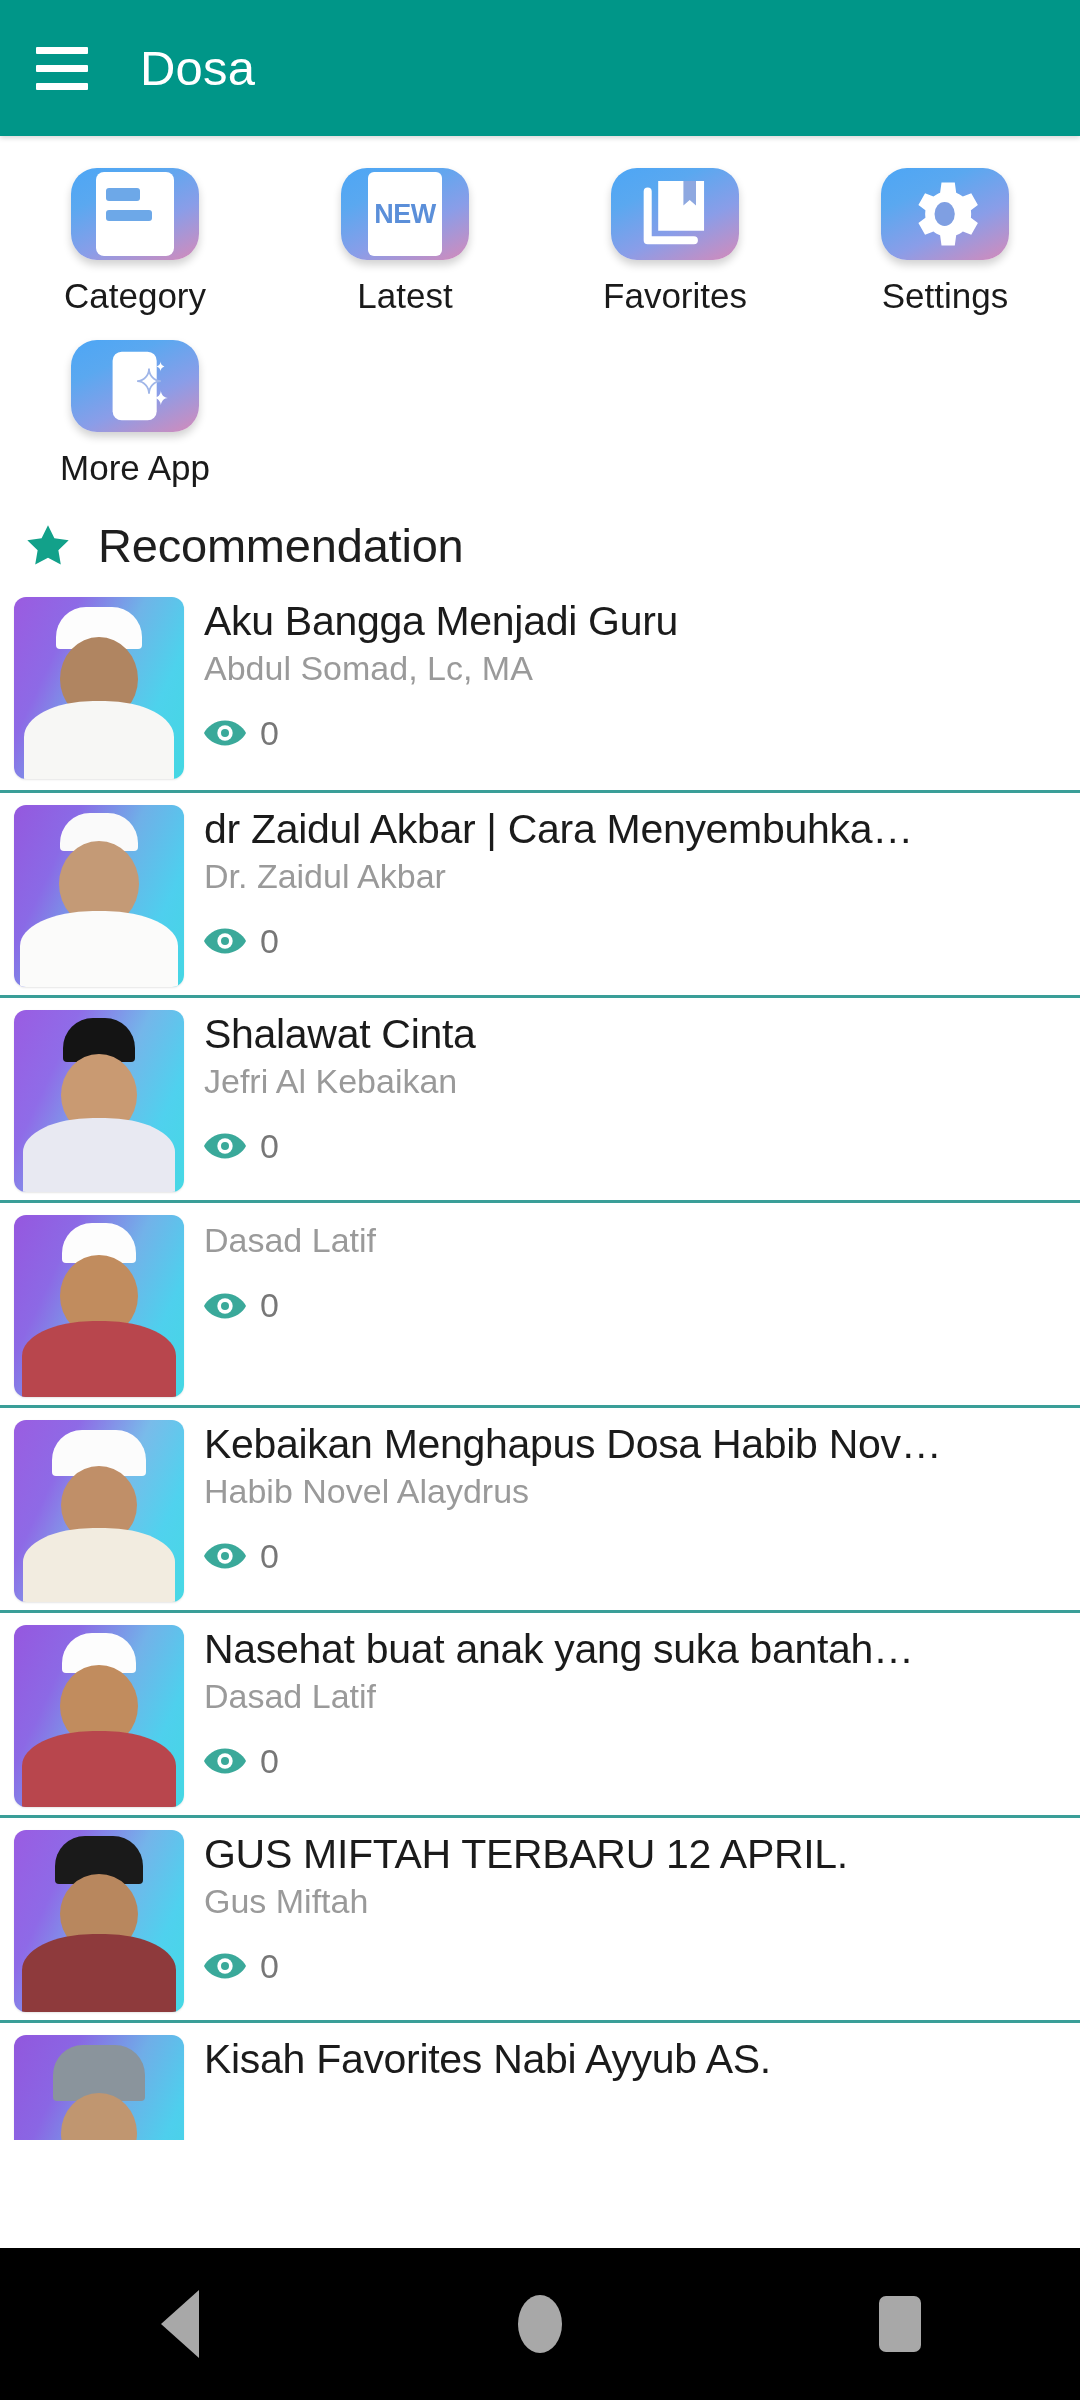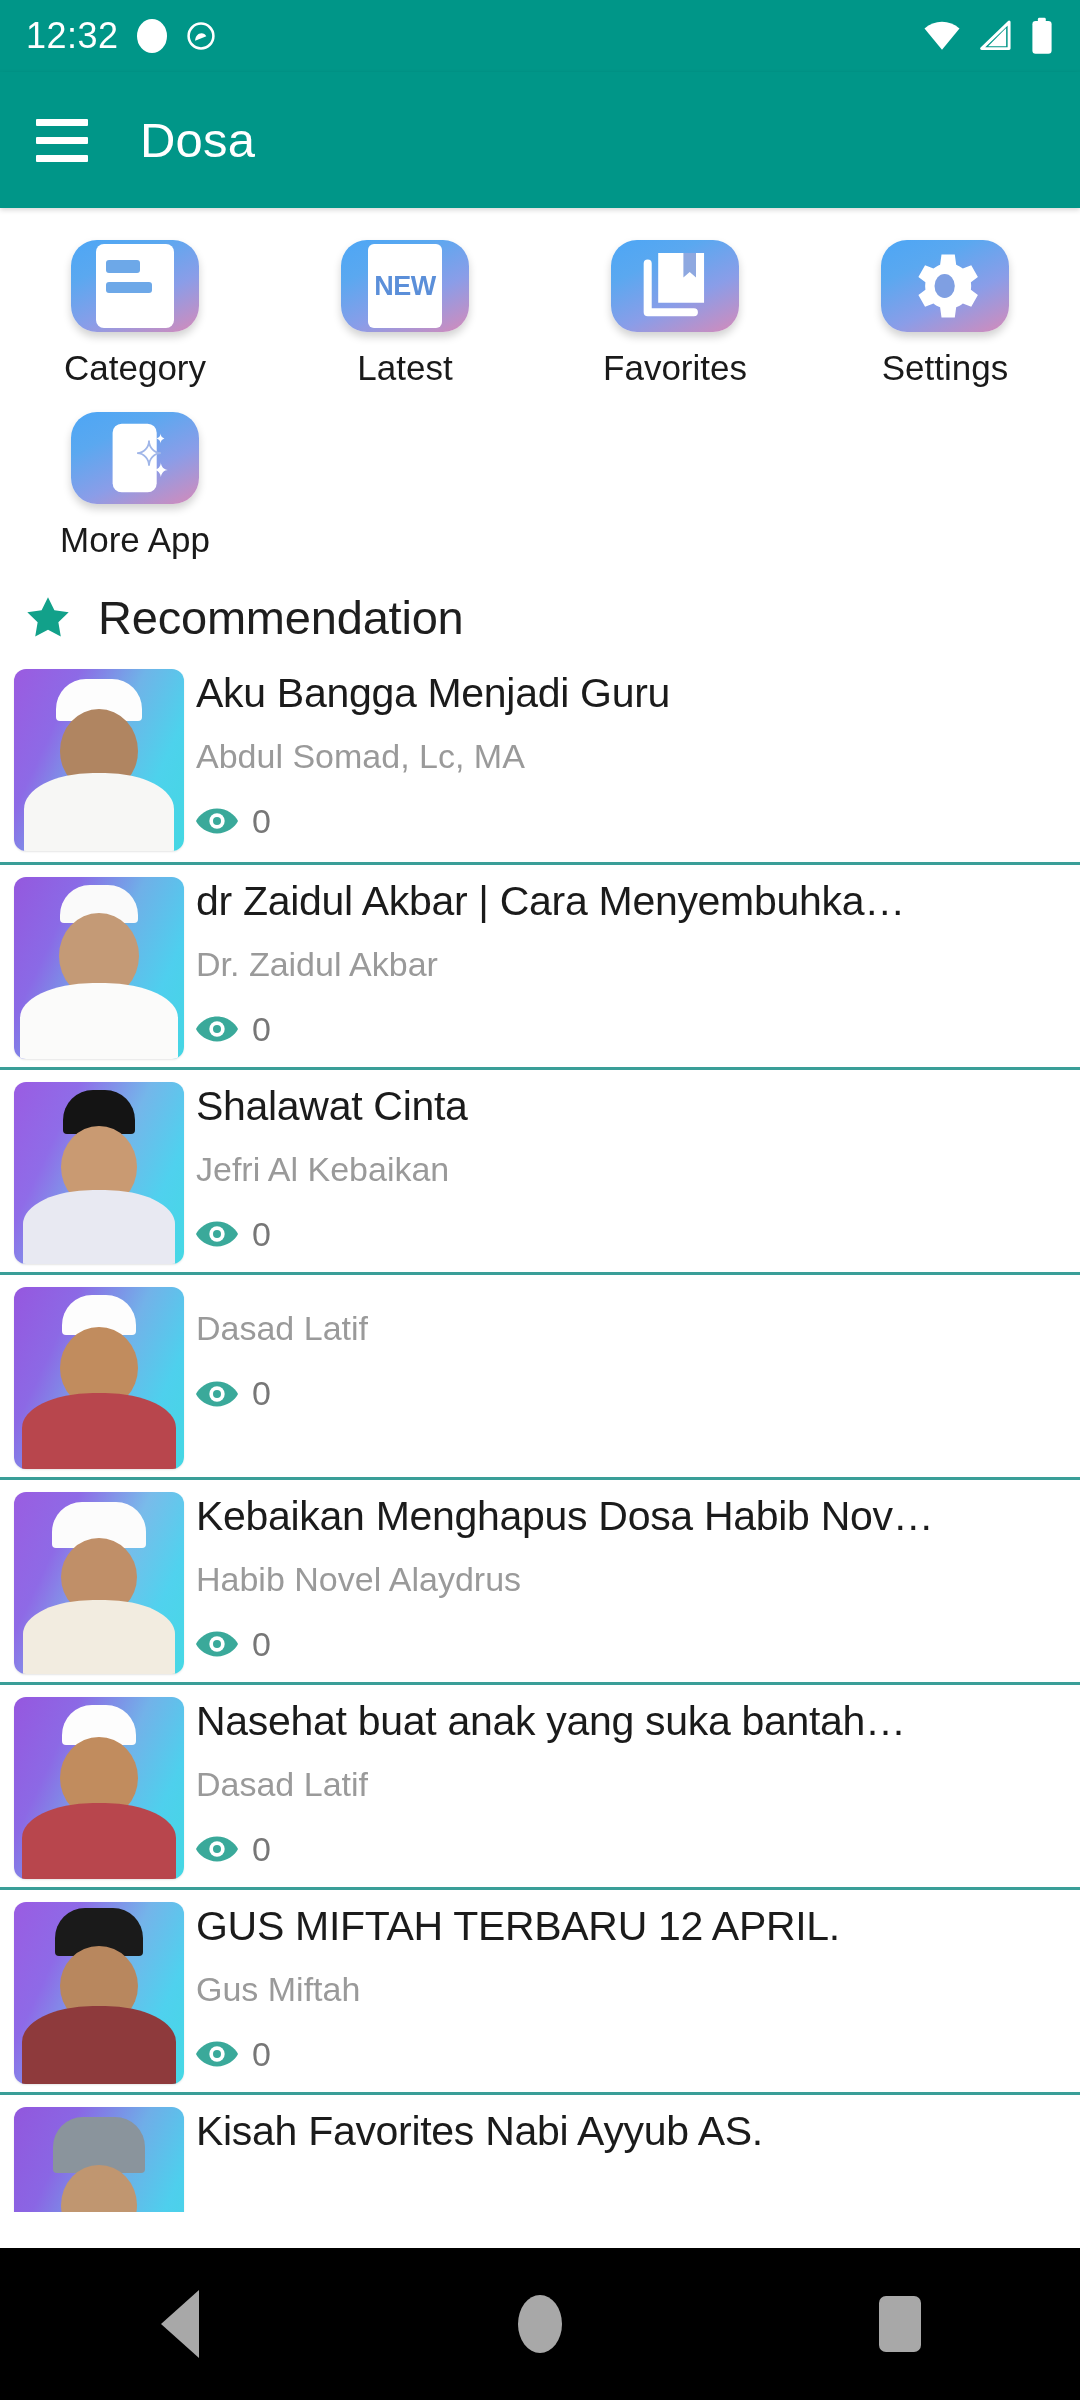--- a/index.html
+++ b/index.html
@@ -146,28 +146,28 @@
     border-radius: 50%;
   }
   .thumb .body {
     position:absolute; left:50%; transform: translateX(-50%);
     bottom: 0; border-radius: 46% 46% 0 0;
   }
   .thumb .cap {
     position:absolute; left:50%; transform: translateX(-50%);
     border-radius: 30px 30px 4px 4px;
   }
-  .item-text { padding-left: 12px; padding-top: 2px; min-width: 0; flex: 1 1 auto; }
+  .item-text { padding-left: 20px; padding-top: 2px; min-width: 0; flex: 1 1 auto; }
   .item-title {
     font-size: 41px; color: #1b1b1b; font-weight: 400; line-height: 1.12;
     white-space: nowrap; overflow: hidden; text-overflow: ellipsis;
     max-width: 880px; letter-spacing: -0.3px;
   }
   .item-sub {
-    margin-top: 20px; font-size: 34px; color: #9a9a9a; font-weight: 400;
+    margin-top: 4px; font-size: 34px; color: #9a9a9a; font-weight: 400;
     white-space: nowrap; overflow: hidden; text-overflow: ellipsis;
     max-width: 880px;
   }
   .item-views { margin-top: 26px; display: flex; align-items: center; gap: 14px; }
   .eye-icon { width: 42px; height: 30px; flex: 0 0 auto; }
   .views-count { font-size: 34px; color: #777777; }
 
   
   .list-item.partial { height: 120px; overflow: hidden; }
 
@@ -180,43 +180,20 @@
   .nav-btn { width: 120px; height: 90px; display:flex; align-items:center; justify-content:center; }
   .nav-back { width: 0; height: 0; border-top: 34px solid transparent; border-bottom: 34px solid transparent; border-right: 38px solid #a8a8a8; }
   .nav-home { width: 44px; height: 58px; border-radius: 50%; background: #a8a8a8; }
   .nav-recent { width: 42px; height: 56px; border-radius: 7px; background: #a8a8a8; }
 </style>
 </head>
 <body>
 
 <div id="app">
 
-  <div class="statusbar">
-    <div class="status-left">
-      <div class="clock">12:32</div>
-      <div class="dot-icon"></div>
-      <svg width="32" height="32" viewBox="0 0 24 24">
-        <circle cx="12" cy="12" r="9.3" fill="none" stroke="#ffffff" stroke-width="1.9"></circle>
-        <path d="M7.6 15.6c0-3.1 2.1-5.6 4.8-5.6 1.5 0 2.8.8 3.6 2.1L7.6 15.6z" fill="#ffffff"></path>
-      </svg>
-    </div>
-    <div class="status-right">
-      <svg width="40" height="34" viewBox="0 0 24 20">
-        <path d="M1.5 5.5C4.5 2.8 8.1 1.4 12 1.4s7.5 1.4 10.5 4.1L12 18.3 1.5 5.5z" fill="#ffffff"></path>
-      </svg>
-      <svg width="36" height="34" viewBox="0 0 22 20">
-        <path d="M19 1.5v16.2H2.2L19 1.5z" fill="none" stroke="#ffffff" stroke-width="1.8" stroke-linejoin="round"></path>
-        <path d="M17.2 5.1v11.2h-11L17.2 5.1z" fill="#ffffff"></path>
-      </svg>
-      <svg width="24" height="38" viewBox="0 0 14 22">
-        <rect x="4.6" y="0.4" width="4.6" height="2.2" rx="0.8" fill="#ffffff"></rect>
-        <rect x="1.4" y="2.2" width="11.2" height="19.2" rx="1.9" fill="#ffffff"></rect>
-      </svg>
-    </div>
-  </div>
 
   <div class="appbar">
     <div class="hamburger">
       <span></span>
         <span></span>
         <span></span>
     </div>
     <div class="appbar-title">Dosa</div>
   </div>
 

